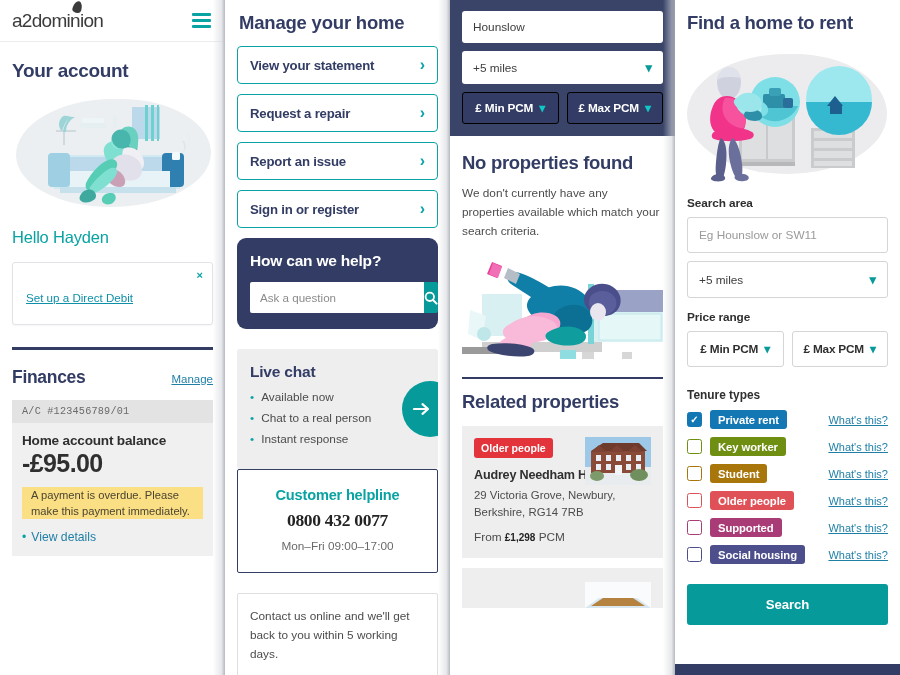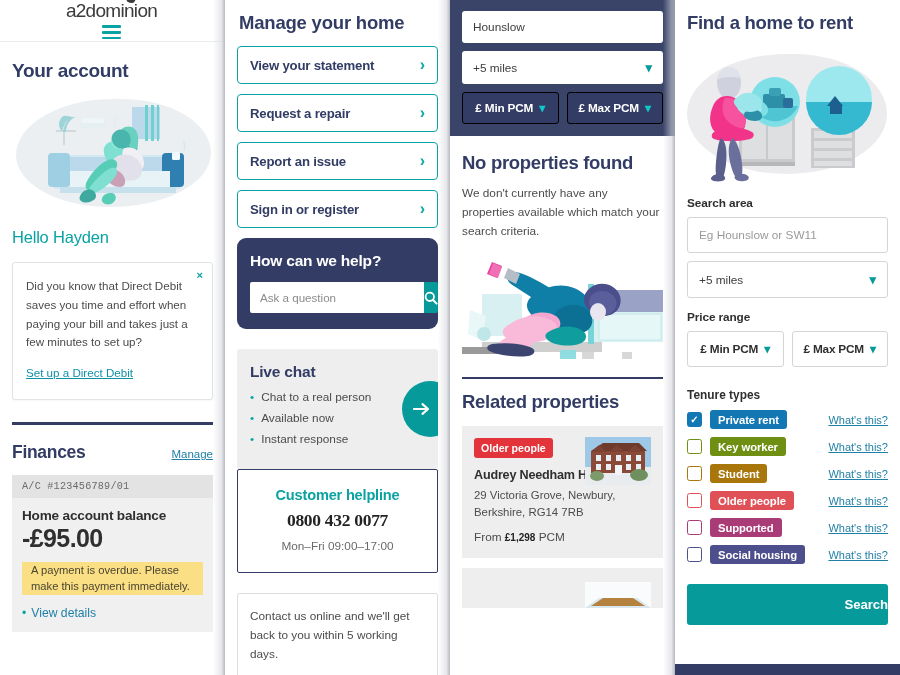--- a/index.html
+++ b/index.html
@@ -24,21 +24,21 @@
     pointer-events:none;
   }
   .panel:last-child::after{ display:none; }
   h2.sec {
     font-size: 18.5px; font-weight: 700; color:#323c64; letter-spacing:-.2px;
   }
 
   
   .p1-header{
     height:42px; display:flex; align-items:center; justify-content:space-between;
-    padding: 0 14px 0 12px; border-bottom:1px solid #ececef; background:#fff;flex-direction:column;
+    padding: 0 14px 0 12px; border-bottom:1px solid #ececef; background:#fff;
   }
   .logo { position:relative; font-size:19px; letter-spacing:-0.7px; color:#3b3b3b; font-weight:400;
           font-family:"Liberation Sans", sans-serif; }
   .logo .drop{
     position:absolute; right:21px; top:-9px; width:9px; height:12px; background:#3b3b3b;
     border-radius: 52% 52% 50% 50% / 72% 72% 32% 32%;
     transform: rotate(16deg);
   }
   .burger{ width:19px; cursor:pointer; }
   .burger i{ display:block; height:2.6px; background:#0aa3a3; margin:3.2px 0; border-radius:1px; }
@@ -189,21 +189,21 @@
        flex:0 0 15px; display:flex; align-items:center; justify-content:center; cursor:pointer;}
   .cb.on{ border-color:#1377b4; background:#1377b4; }
   .cb .tick{ color:#fff; font-size:10px; font-weight:700; line-height:1; }
   .pill{ margin-left:8px; border-radius:3px; padding:3.5px 8px; color:#fff; font-size:11.3px; font-weight:700;
          letter-spacing:-.1px; white-space:nowrap; }
   .wtt{ margin-left:auto; font-size:11px; color:#1f7fa6; text-decoration:underline; cursor:pointer;}
 
   .searchbtn{
     margin-top:20px; width:100%; background:#079a9a; color:#fff; border:0; border-radius:3px;
     padding:13px 0; font-size:13.2px; font-weight:700; font-family:"Liberation Sans", sans-serif;
-    letter-spacing:-.1px; cursor:pointer;text-align:right;
+    letter-spacing:-.1px; cursor:pointer;
   }
   .footer4{ position:absolute; left:0; bottom:0; width:100%; height:11px; background:#323c64;}
 </style>
 </head>
 <body>
 
 <div class="stage">
 
   <div class="panel">
     <div class="p1-header">
@@ -255,21 +255,20 @@
           <rect x="160" y="57" width="8" height="8" rx="1.5" fill="#f3fafc"></rect>
           <path d="M172 46c3 4 2 9-1 12 2-6 1-9-1-12z" fill="#dfe6e9"></path>
           <path d="M176 38c4 5 3 12-1 16 3-8 1-12-1-16z" fill="#e9eef0"></path>
         </svg>
       </div>
 
       <div class="hello">Hello Hayden</div>
 
       <div class="dd-card">
         <div class="dd-close">×</div>
-        <div class="dd-text">Did you know that Direct Debit saves you time and effort when paying your bill and takes just a few minutes to set up?</div>
         <a class="dd-link">Set up a Direct Debit</a>
       </div>
     </div>
 
     <div class="hr-thick"></div>
 
     <div class="fin-head">
       <div class="t">Finances</div>
       <a class="m">Manage</a>
     </div>
@@ -317,22 +316,22 @@
               <circle cx="5.8" cy="5.8" r="4.2" fill="none" stroke="#fff" stroke-width="1.8"></circle>
               <line x1="9" y1="9" x2="12.6" y2="12.6" stroke="#fff" stroke-width="2" stroke-linecap="round"></line>
             </svg>
           </div>
         </div>
       </div>
 
       <div class="chat">
         <div class="h">Live chat</div>
         <ul>
+          <li>Available now</li>
           <li>Chat to a real person</li>
-          <li>Available now</li>
           <li>Instant response</li>
         </ul>
         <div class="circ">
           <svg width="18" height="14" viewBox="0 0 18 14">
             <line x1="1" y1="7" x2="14" y2="7" stroke="#fff" stroke-width="2.2" stroke-linecap="round"></line>
             <polyline points="9.5,2.2 15,7 9.5,11.8" fill="none" stroke="#fff" stroke-width="2.2" stroke-linecap="round" stroke-linejoin="round"></polyline>
           </svg>
         </div>
       </div>
 

